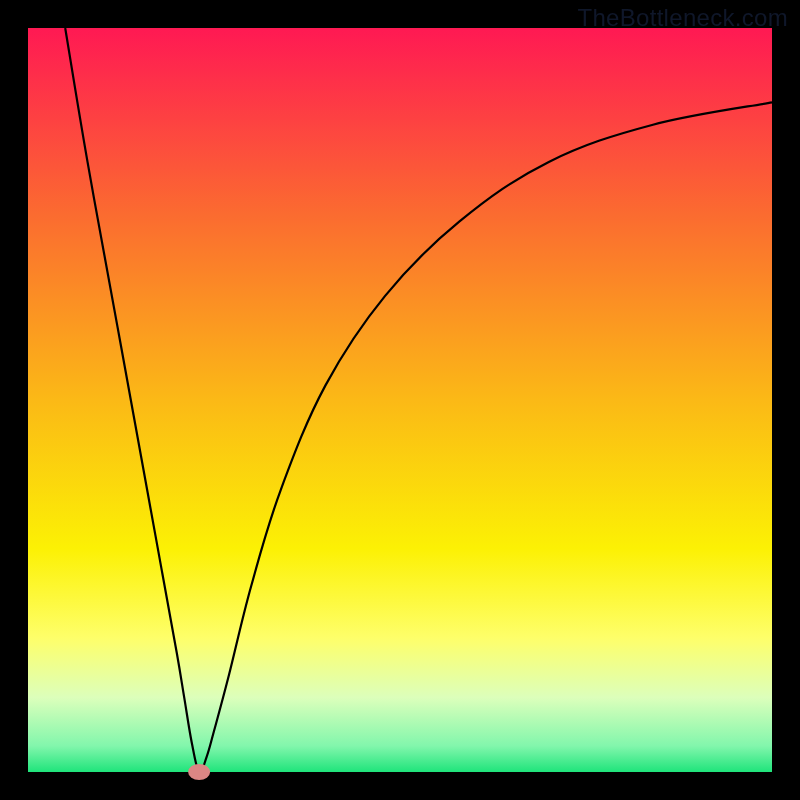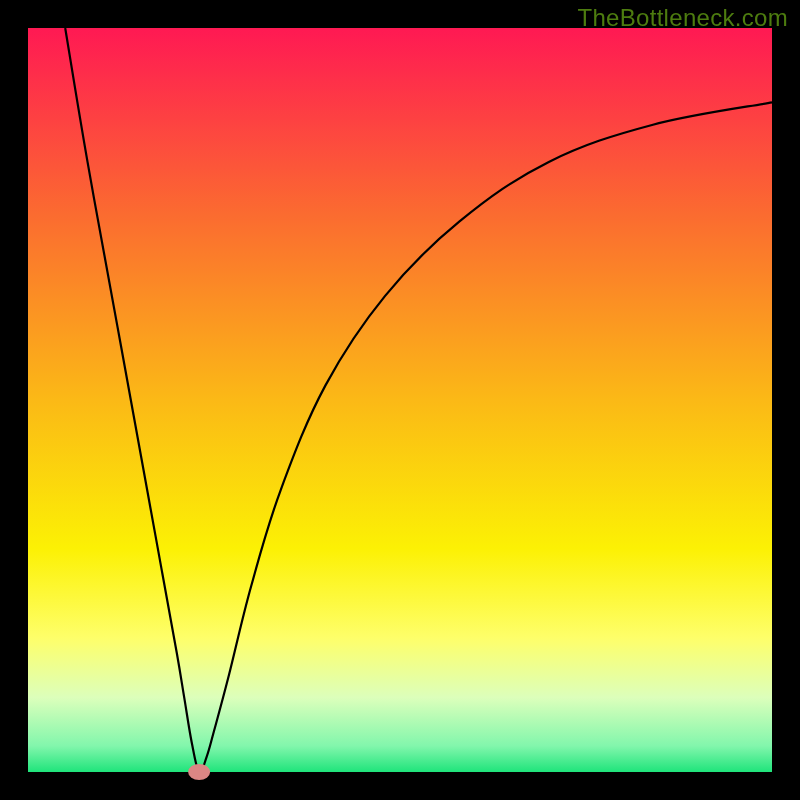--- a/index.html
+++ b/index.html
@@ -13,21 +13,21 @@
   }
   .container {
     position: relative;
     width: 800px;
     height: 800px;
   }
   .watermark {
     position: absolute;
     top: 4px;
     right: 12px;
-    color: #4d7c0f;
+    color: #0f172a;
     font-size: 24px;
     font-weight: 400;
     letter-spacing: 0.3px;
     z-index: 10;
   }
   svg {
     position: absolute;
     left: 0;
     top: 0;
   }

